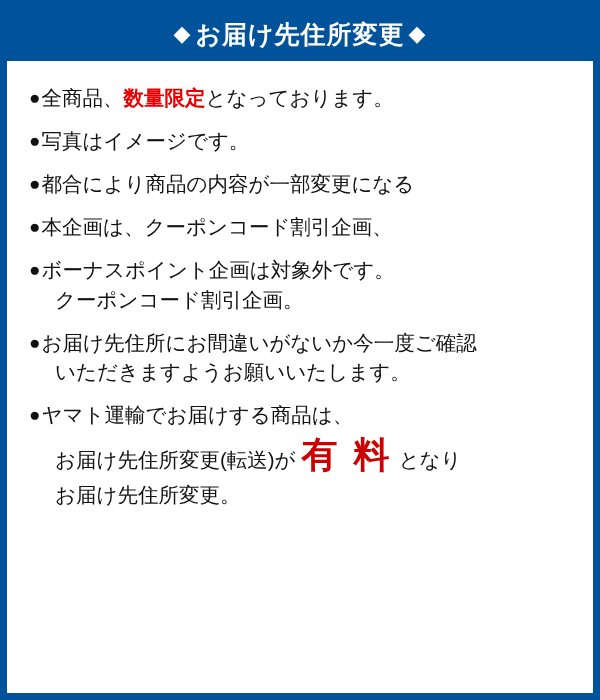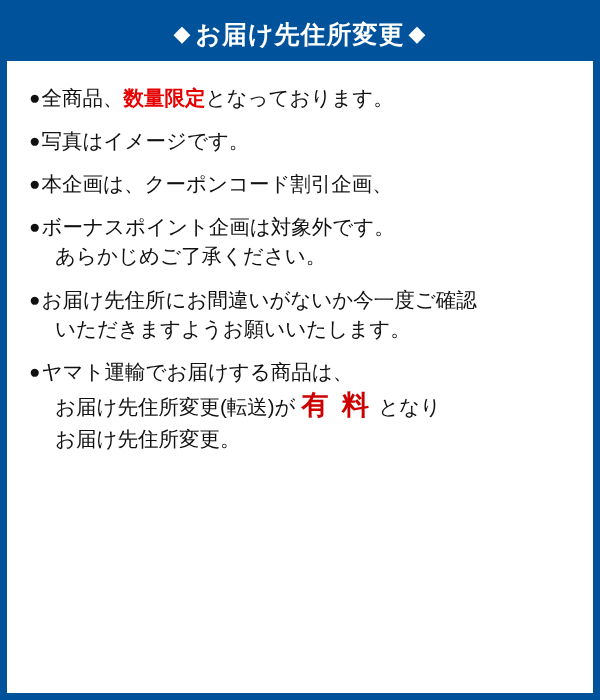--- a/index.html
+++ b/index.html
@@ -60,21 +60,21 @@
     vertical-align: 1px;
     margin-right: 1px;
   }
   .red {
     color: #e60000;
     font-weight: bold;
   }
   .big-red {
     color: #cc0000;
     font-weight: bold;
-    font-size: 27px;
+    font-size: 36px;
     letter-spacing: 3px;
     padding: 0 6px;
   }
 </style>
 </head>
 <body>
 
 <div class="page">
 
   <div class="header">
@@ -84,27 +84,28 @@
   </div>
 
   <div class="body" id="notice-list">
       <div class="item">
         <span class="line"><span class="bullet">●</span><span>全商品、</span><span class="red">数量限定</span><span>となっております。</span></span>
       </div>
       <div class="item">
         <span class="line"><span class="bullet">●</span><span>写真はイメージです。</span></span>
       </div>
       <div class="item">
+        <span class="line"><span class="bullet">●</span><span>都合により商品の内容が一部変更になる</span></span>
       </div>
       <div class="item">
         <span class="line"><span class="bullet">●</span><span>本企画は、クーポンコード割引企画、</span></span>
       </div>
       <div class="item">
         <span class="line"><span class="bullet">●</span><span>ボーナスポイント企画は対象外です。</span></span>
-        <span class="line indent"><span>あらかじめご了承ください。</span></span>
+        <span class="line indent"><span>クーポンコード割引企画。</span></span>
       </div>
       <div class="item">
         <span class="line"><span class="bullet">●</span><span>お届け先住所にお間違いがないか今一度ご確認</span></span>
         <span class="line indent"><span>いただきますようお願いいたします。</span></span>
       </div>
       <div class="item">
         <span class="line"><span class="bullet">●</span><span>ヤマト運輸でお届けする商品は、</span></span>
         <span class="line indent"><span>お届け先住所変更(転送)が</span><span class="big-red">有 料</span><span>となり</span></span>
         <span class="line indent"><span>お届け先住所変更。</span></span>
       </div>

